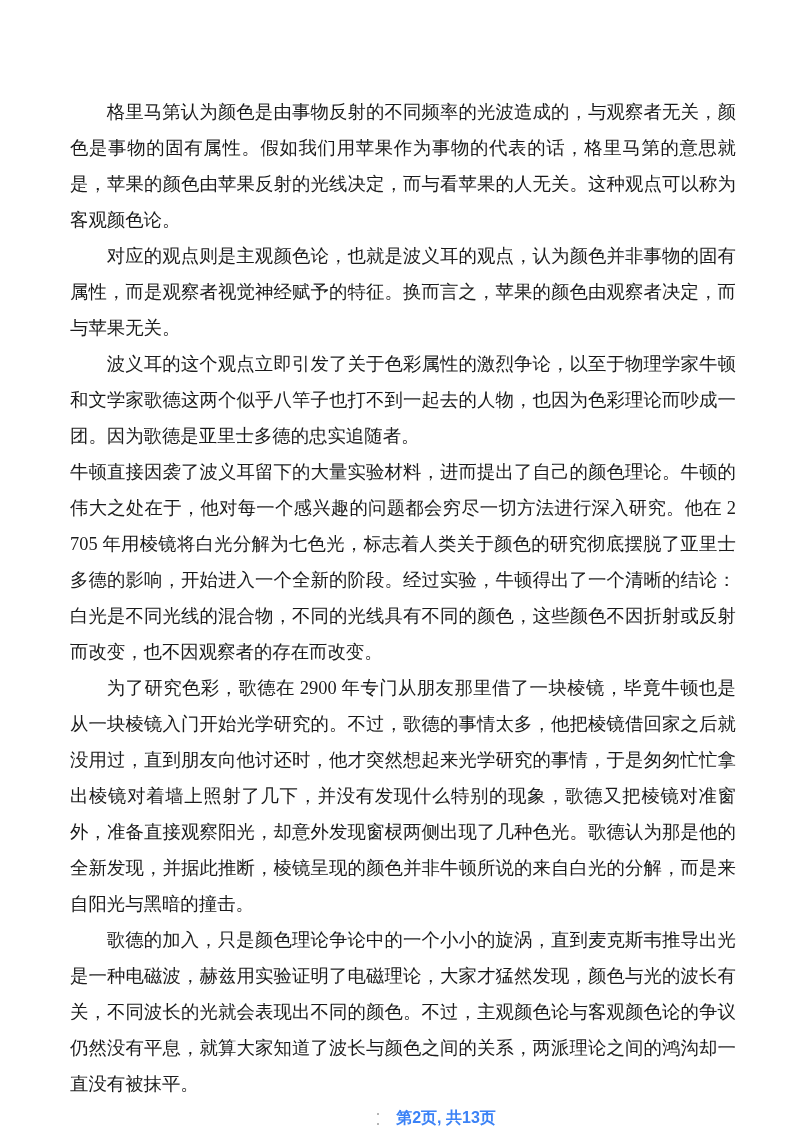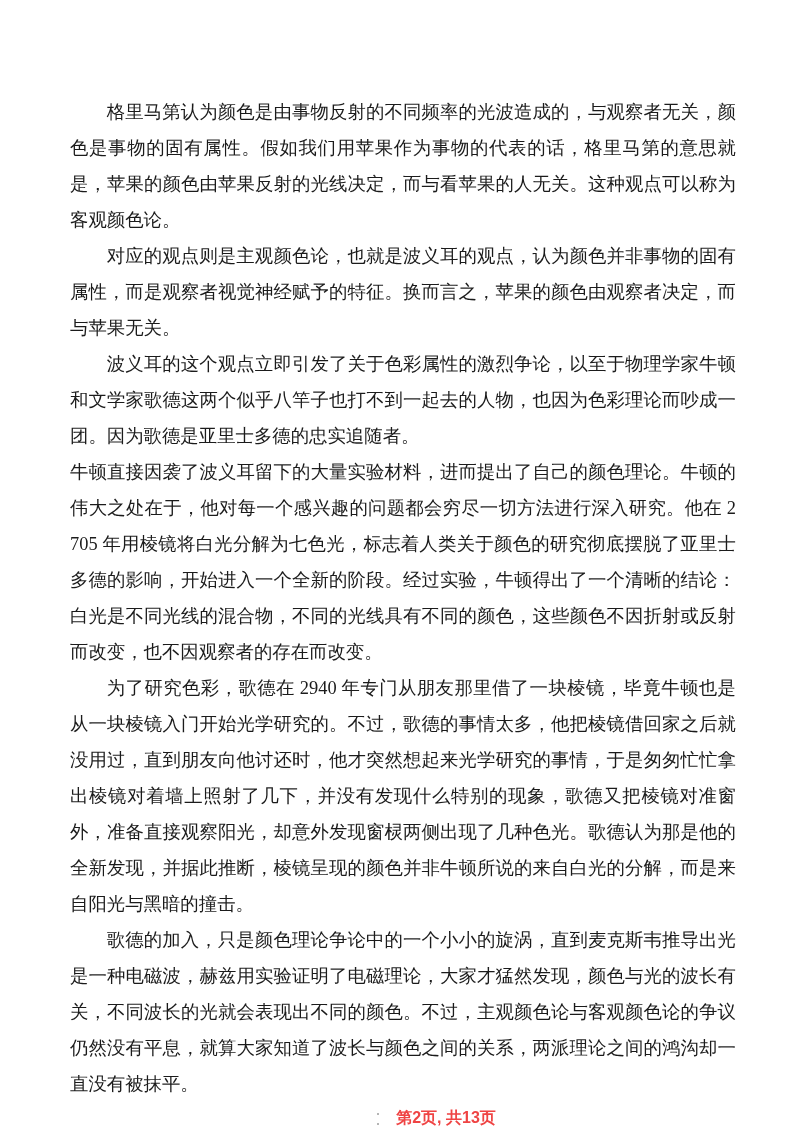--- a/index.html
+++ b/index.html
@@ -37,21 +37,21 @@
   }
   .footer {
     position: absolute;
     left: 0;
     top: 1076px;
     width: 800px;
     text-align: center;
     font-family: "Liberation Sans", "DejaVu Sans", sans-serif;
     font-weight: 700;
     font-size: 16px;
-    color: #ef4444;
+    color: #3b82f6;
   }
   .footer .label {
     display: inline-block;
     transform: translateX(46px);
   }
   .scan-dots {
     position: absolute;
     left: 377px;
     top: 1081px;
     width: 2px;
@@ -63,21 +63,21 @@
 </head>
 <body>
 
 <div class="page">
 
   <div class="text-block">
     <p class="para indent">格里马第认为颜色是由事物反射的不同频率的光波造成的，与观察者无关，颜色是事物的固有属性。假如我们用苹果作为事物的代表的话，格里马第的意思就是，苹果的颜色由苹果反射的光线决定，而与看苹果的人无关。这种观点可以称为客观颜色论。</p>
     <p class="para indent">对应的观点则是主观颜色论，也就是波义耳的观点，认为颜色并非事物的固有属性，而是观察者视觉神经赋予的特征。换而言之，苹果的颜色由观察者决定，而与苹果无关。</p>
     <p class="para indent">波义耳的这个观点立即引发了关于色彩属性的激烈争论，以至于物理学家牛顿和文学家歌德这两个似乎八竿子也打不到一起去的人物，也因为色彩理论而吵成一团。因为歌德是亚里士多德的忠实追随者。</p>
     <p class="para">牛顿直接因袭了波义耳留下的大量实验材料，进而提出了自己的颜色理论。牛顿的伟大之处在于，他对每一个感兴趣的问题都会穷尽一切方法进行深入研究。他在 2705 年用棱镜将白光分解为七色光，标志着人类关于颜色的研究彻底摆脱了亚里士多德的影响，开始进入一个全新的阶段。经过实验，牛顿得出了一个清晰的结论：白光是不同光线的混合物，不同的光线具有不同的颜色，这些颜色不因折射或反射而改变，也不因观察者的存在而改变。</p>
-    <p class="para indent">为了研究色彩，歌德在 2940 年专门从朋友那里借了一块棱镜，毕竟牛顿也是从一块棱镜入门开始光学研究的。不过，歌德的事情太多，他把棱镜借回家之后就没用过，直到朋友向他讨还时，他才突然想起来光学研究的事情，于是匆匆忙忙拿出棱镜对着墙上照射了几下，并没有发现什么特别的现象，歌德又把棱镜对准窗外，准备直接观察阳光，却意外发现窗棂两侧出现了几种色光。歌德认为那是他的全新发现，并据此推断，棱镜呈现的颜色并非牛顿所说的来自白光的分解，而是来自阳光与黑暗的撞击。</p>
+    <p class="para indent">为了研究色彩，歌德在 2900 年专门从朋友那里借了一块棱镜，毕竟牛顿也是从一块棱镜入门开始光学研究的。不过，歌德的事情太多，他把棱镜借回家之后就没用过，直到朋友向他讨还时，他才突然想起来光学研究的事情，于是匆匆忙忙拿出棱镜对着墙上照射了几下，并没有发现什么特别的现象，歌德又把棱镜对准窗外，准备直接观察阳光，却意外发现窗棂两侧出现了几种色光。歌德认为那是他的全新发现，并据此推断，棱镜呈现的颜色并非牛顿所说的来自白光的分解，而是来自阳光与黑暗的撞击。</p>
     <p class="para indent">歌德的加入，只是颜色理论争论中的一个小小的旋涡，直到麦克斯韦推导出光是一种电磁波，赫兹用实验证明了电磁理论，大家才猛然发现，颜色与光的波长有关，不同波长的光就会表现出不同的颜色。不过，主观颜色论与客观颜色论的争议仍然没有平息，就算大家知道了波长与颜色之间的关系，两派理论之间的鸿沟却一直没有被抹平。</p>
   </div>
 
   <div class="scan-dots"></div>
 
   <div class="footer">
     <span class="label">第2页, 共13页</span>
   </div>
 
 </div>

